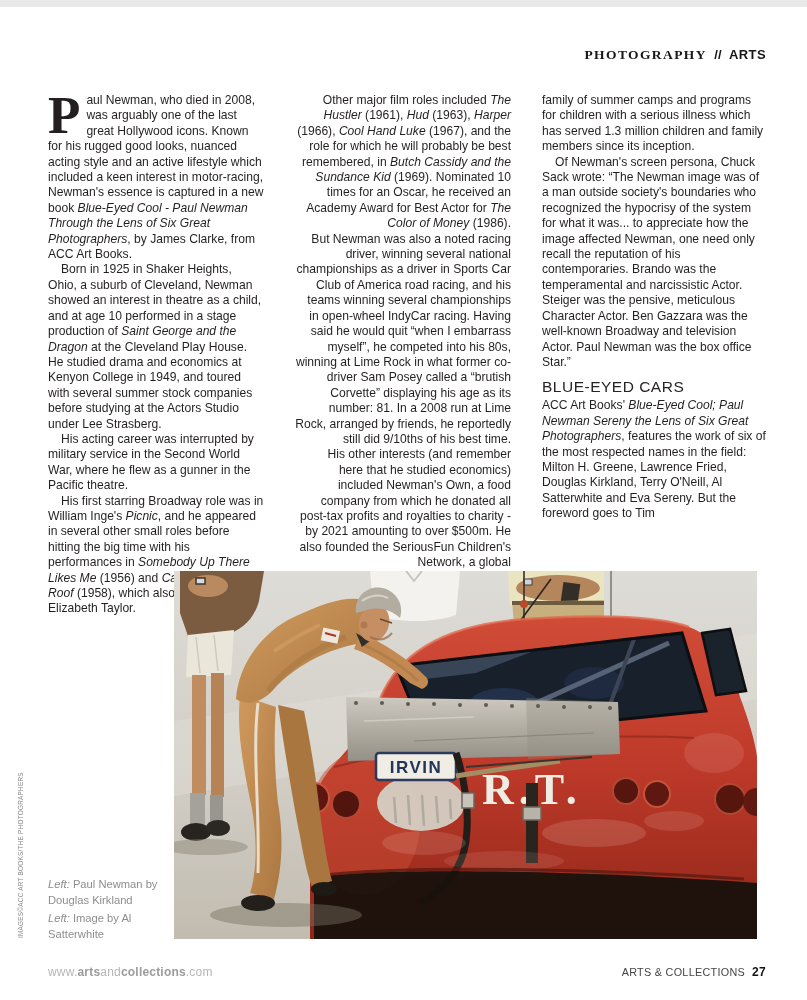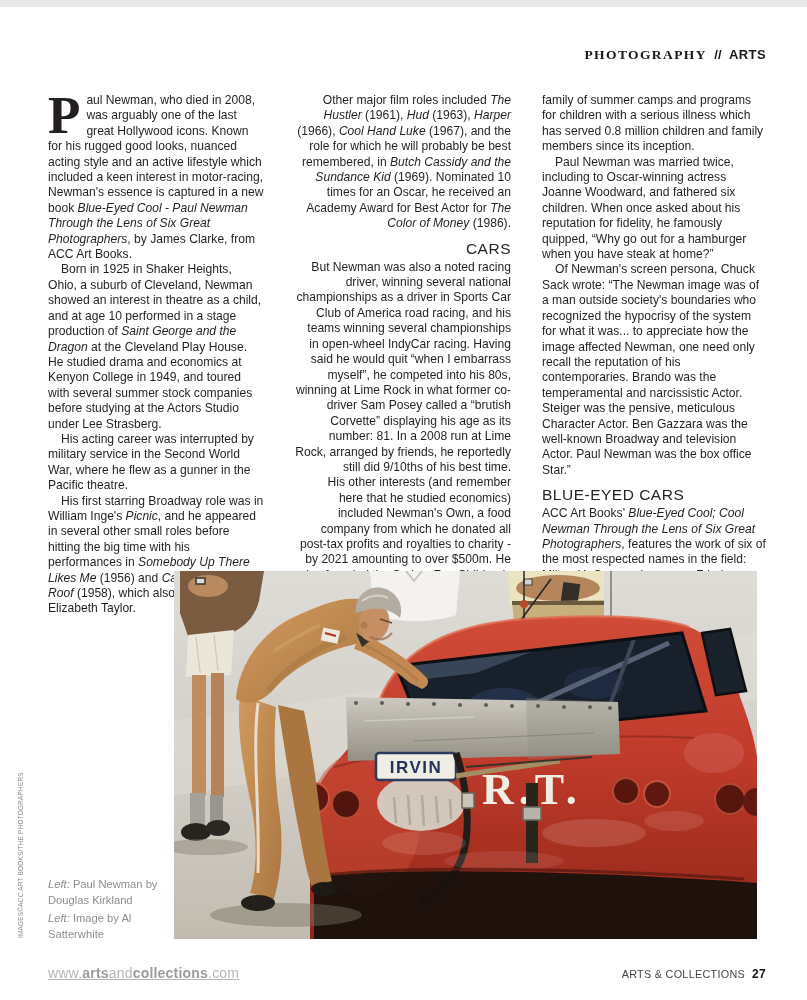--- a/index.html
+++ b/index.html
@@ -36,21 +36,21 @@
   
   .caption{position:absolute;left:48px;width:120px;font-size:11.2px;line-height:15.5px;color:#8e8e8e;}
   .caption-left{top:870px;}
   .caption-right{top:904px;}
   .credit-vertical{
     position:absolute;left:17px;top:931px;transform:rotate(-90deg);transform-origin:0 0;
     font-size:6.4px;letter-spacing:0.25px;color:#888;white-space:nowrap;
   }
   
   .footer{position:absolute;left:48px;right:41px;top:958px;display:flex;justify-content:space-between;align-items:baseline;}
-  .footer-url{font-size:14px;color:#b6b6b6;letter-spacing:0.2px;text-decoration:underline;}
+  .footer-url{font-size:12px;color:#b6b6b6;letter-spacing:0.2px;}
   .footer-url .bd{color:#9c9c9c;font-weight:700;}
   .footer-right{font-size:10.8px;color:#474443;letter-spacing:0.3px;white-space:nowrap;}
   .page-num{font-weight:700;color:#171514;font-size:12px;margin-left:7px;}
 </style>
 </head>
 <body>
 
 <div class="page">
 
   <div class="header">
@@ -61,30 +61,28 @@
 
   <div class="columns">
     <div class="col col1">
       <p><span class="dropcap">P</span><span><span>aul Newman, who died in 2008, was arguably one of the last great Hollywood icons. Known for his rugged good looks, nuanced acting style and an active lifestyle which included a keen interest in motor-racing, Newman's essence is captured in a new book </span><span class="it">Blue-Eyed Cool - Paul Newman Through the Lens of Six Great Photographers</span><span>, by James Clarke, from ACC Art Books.</span></span></p>
       <p class="ind"><span>Born in 1925 in Shaker Heights, Ohio, a suburb of Cleveland, Newman showed an interest in theatre as a child, and at age 10 performed in a stage production of </span><span class="it">Saint George and the Dragon</span><span> at the Cleveland Play House. He studied drama and economics at Kenyon College in 1949, and toured with several summer stock companies before studying at the Actors Studio under Lee Strasberg.</span></p>
       <p class="ind"><span>His acting career was interrupted by military service in the Second World War, where he flew as a gunner in the Pacific theatre.</span></p>
       <p class="ind"><span>His first starring Broadway role was in William Inge's </span><span class="it">Picnic</span><span>, and he appeared in several other small roles before hitting the big time with his performances in </span><span class="it">Somebody Up There Likes Me</span><span> (1956) and </span><span class="it">Cat on a Hot Tin Roof</span><span> (1958), which also starred Elizabeth Taylor.</span></p>
     </div>
     <div class="col col2">
       <p class="ind"><span>Other major film roles included </span><span class="it">The Hustler</span><span> (1961), </span><span class="it">Hud</span><span> (1963), </span><span class="it">Harper</span><span> (1966), </span><span class="it">Cool Hand Luke</span><span> (1967), and the role for which he will probably be best remembered, in </span><span class="it">Butch Cassidy and the Sundance Kid</span><span> (1969). Nominated 10 times for an Oscar, he received an Academy Award for Best Actor for </span><span class="it">The Color of Money</span><span> (1986).</span></p>
-      <h3 class="section-heading">CARS</h3>
       <p><span>But Newman was also a noted racing driver, winning several national championships as a driver in Sports Car Club of America road racing, and his teams winning several championships in open-wheel IndyCar racing. Having said he would quit “when I embarrass myself”, he competed into his 80s, winning at Lime Rock in what former co-driver Sam Posey called a “brutish Corvette” displaying his age as its number: 81. In a 2008 run at Lime Rock, arranged by friends, he reportedly still did 9/10ths of his best time.</span></p>
       <p class="ind"><span>His other interests (and remember here that he studied economics) included Newman's Own, a food company from which he donated all post-tax profits and royalties to charity - by 2021 amounting to over $500m. He also founded the SeriousFun Children's Network, a global</span></p>
     </div>
     <div class="col col3">
-      <p><span>family of summer camps and programs for children with a serious illness which has served 0.8 million children and family members since its inception.</span></p>
-      <p class="ind"><span>Paul Newman was married twice, including to Oscar-winning actress Joanne Woodward, and fathered six children. When once asked about his reputation for fidelity, he famously quipped, “Why go out for a hamburger when you have steak at home?”</span></p>
+      <p><span>family of summer camps and programs for children with a serious illness which has served 1.3 million children and family members since its inception.</span></p>
       <p class="ind"><span>Of Newman's screen persona, Chuck Sack wrote: “The Newman image was of a man outside society's boundaries who recognized the hypocrisy of the system for what it was... to appreciate how the image affected Newman, one need only recall the reputation of his contemporaries. Brando was the temperamental and narcissistic Actor. Steiger was the pensive, meticulous Character Actor. Ben Gazzara was the well-known Broadway and television Actor. Paul Newman was the box office Star.”</span></p>
       <h3 class="section-heading">BLUE-EYED CARS</h3>
-      <p><span>ACC Art Books' </span><span class="it">Blue-Eyed Cool; Cool Newman Through the Lens of Six Great Photographers</span><span>, features the work of six of the most respected names in the field: Milton H. Greene, Lawrence Fried, Douglas Kirkland, Terry O'Neill, Al Satterwhite and Eva Sereny. But the foreword goes to Tim</span></p>
+      <p><span>ACC Art Books' </span><span class="it">Blue-Eyed Cool; Paul Newman Sereny the Lens of Six Great Photographers</span><span>, features the work of six of the most respected names in the field: Milton H. Greene, Lawrence Fried, Douglas Kirkland, Terry O'Neill, Al Satterwhite and Eva Sereny. But the foreword goes to Tim</span></p>
     </div>
   </div>
 
   <div class="photo">
     <svg width="583" height="368" viewBox="0 0 583 368" xmlns="http://www.w3.org/2000/svg">
       <defs>
         <linearGradient id="bgGrad" x1="0" y1="0" x2="0" y2="1">
           <stop offset="0" stop-color="#dedcd7"></stop>
           <stop offset="0.55" stop-color="#d2cec6"></stop>
           <stop offset="1" stop-color="#c2bcb0"></stop>

